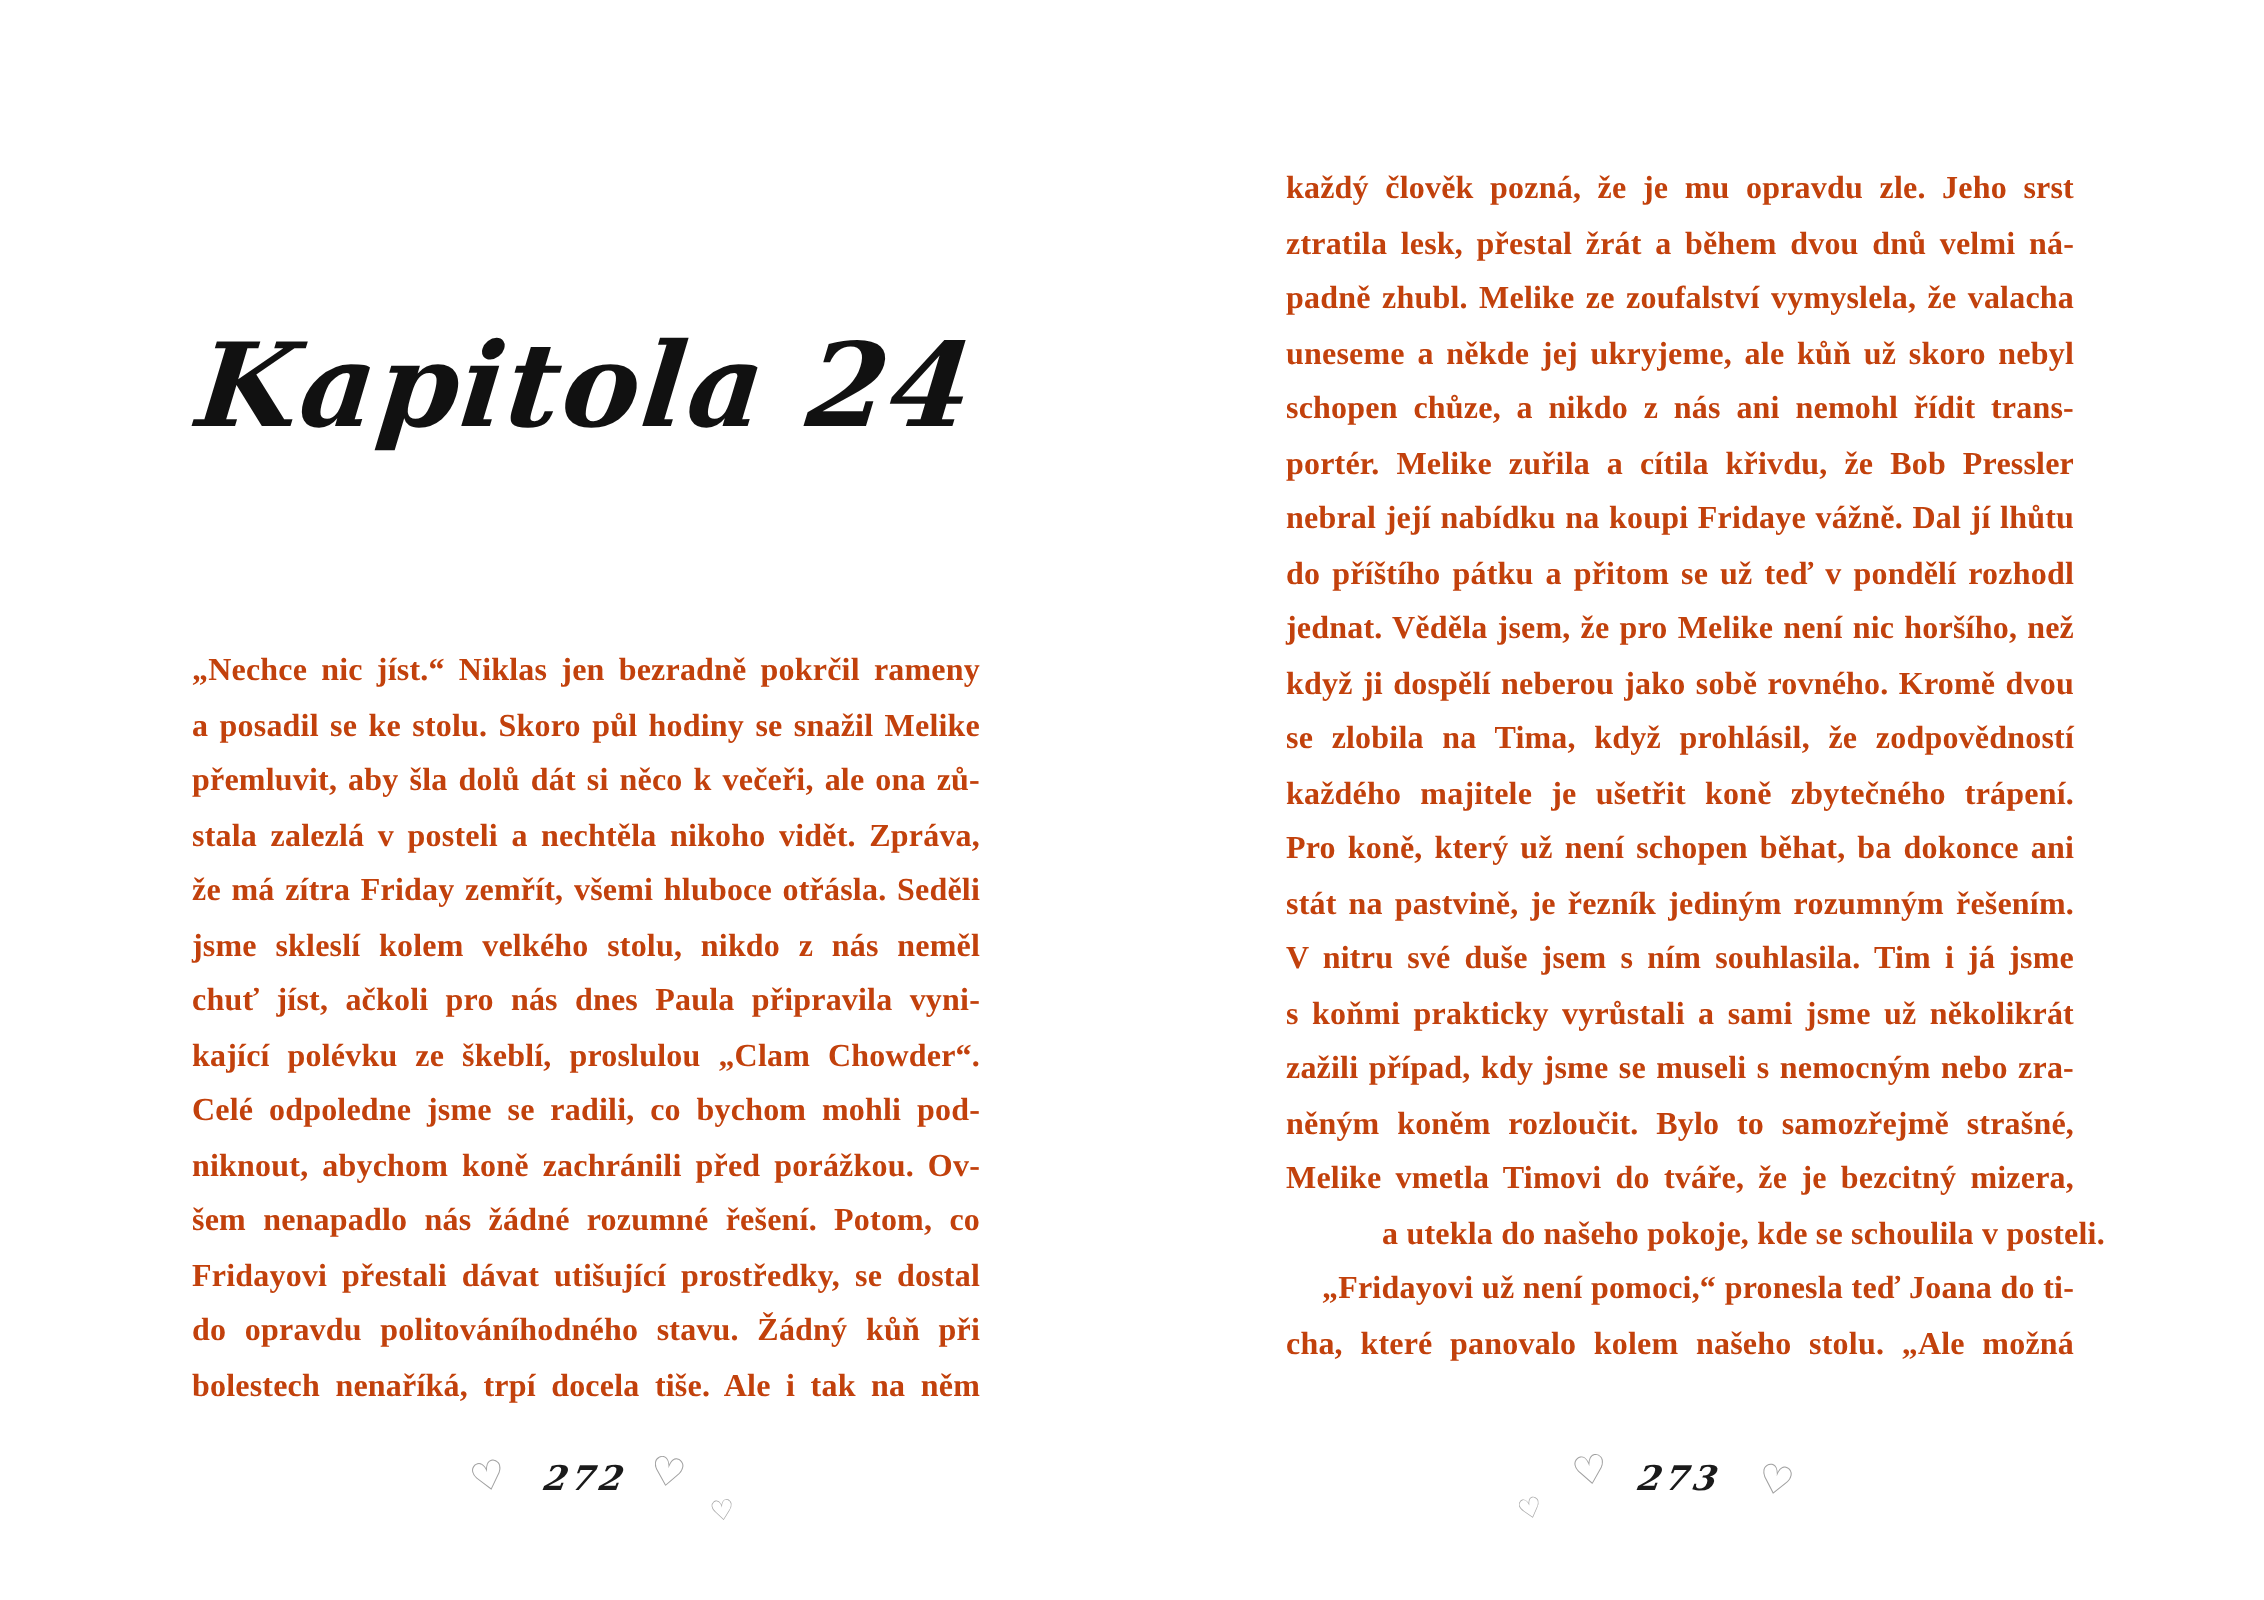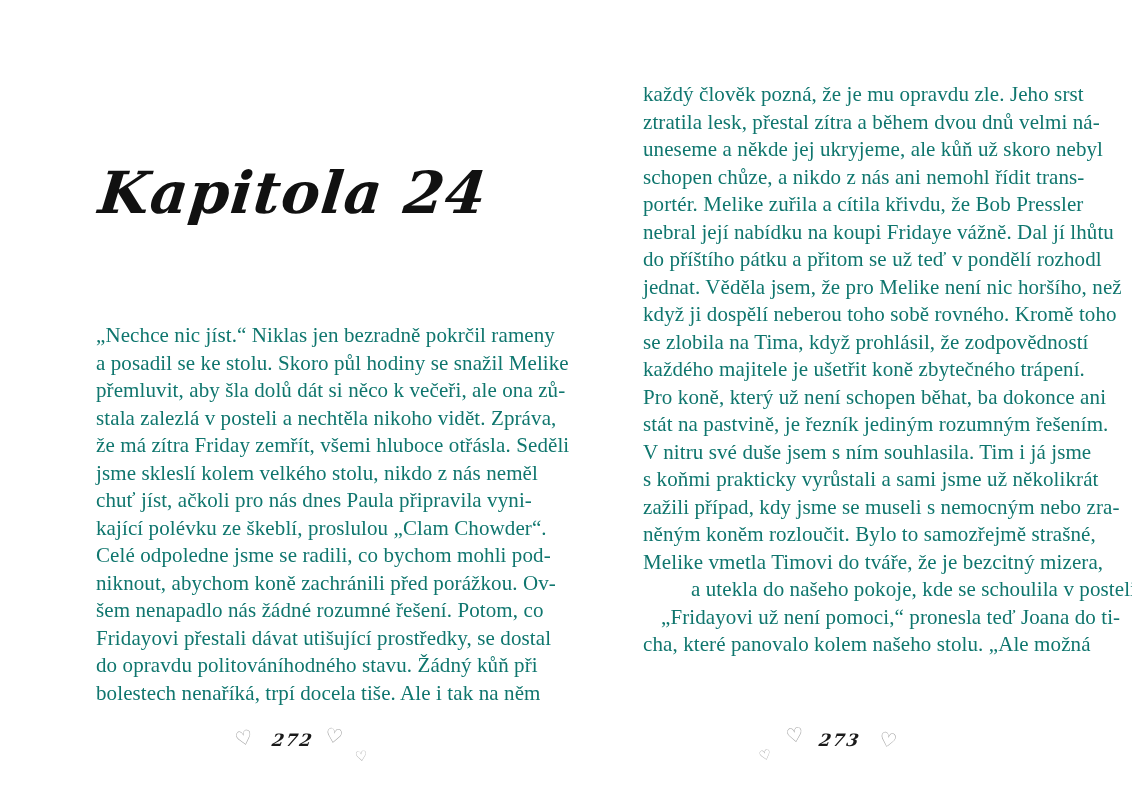--- a/index.html
+++ b/index.html
@@ -24,24 +24,25 @@
     color: #111111;
     transform: skewX(-6deg);
     letter-spacing: 1px;
     white-space: nowrap;
   }
 
   
   .text-block {
     position: absolute;
     width: 394px;
-    font-size: 21px;
+    font-size: 16px;
     line-height: 27.5px;
-    color: #0f766e;
+    color: #c2410c;
     letter-spacing: 0.1px;
+    font-weight: bold;
   }
   .text-left  { left: 96px;  top: 322px; }
   .text-right { left: 643px; top: 81px; }
 
   .line {
     text-align: justify;
     text-align-last: justify;
     height: 27.5px;
     white-space: nowrap;
   }
@@ -106,28 +107,29 @@
     </div>
 
   <div class="page-number left">272</div>
 
   <span class="heart h-l1">♡</span>
   <span class="heart h-l2">♡</span>
   <span class="heart small h-l3">♡</span>
 
   <div class="text-block text-right">
       <div class="line">každý člověk pozná, že je mu opravdu zle. Jeho srst</div>
-      <div class="line">ztratila lesk, přestal zítra a během dvou dnů velmi ná-</div>
+      <div class="line">ztratila lesk, přestal žrát a během dvou dnů velmi ná-</div>
+      <div class="line">padně zhubl. Melike ze zoufalství vymyslela, že valacha</div>
       <div class="line">uneseme a někde jej ukryjeme, ale kůň už skoro nebyl</div>
       <div class="line">schopen chůze, a nikdo z nás ani nemohl řídit trans-</div>
       <div class="line">portér. Melike zuřila a cítila křivdu, že Bob Pressler</div>
       <div class="line">nebral její nabídku na koupi Fridaye vážně. Dal jí lhůtu</div>
       <div class="line">do příštího pátku a přitom se už teď v pondělí rozhodl</div>
       <div class="line">jednat. Věděla jsem, že pro Melike není nic horšího, než</div>
-      <div class="line">když ji dospělí neberou toho sobě rovného. Kromě toho</div>
+      <div class="line">když ji dospělí neberou jako sobě rovného. Kromě dvou</div>
       <div class="line">se zlobila na Tima, když prohlásil, že zodpovědností</div>
       <div class="line">každého majitele je ušetřit koně zbytečného trápení.</div>
       <div class="line">Pro koně, který už není schopen běhat, ba dokonce ani</div>
       <div class="line">stát na pastvině, je řezník jediným rozumným řešením.</div>
       <div class="line">V nitru své duše jsem s ním souhlasila. Tim i já jsme</div>
       <div class="line">s koňmi prakticky vyrůstali a sami jsme už několikrát</div>
       <div class="line">zažili případ, kdy jsme se museli s nemocným nebo zra-</div>
       <div class="line">něným koněm rozloučit. Bylo to samozřejmě strašné,</div>
       <div class="line">Melike vmetla Timovi do tváře, že je bezcitný mizera,</div>
       <div class="line no-justify">a utekla do našeho pokoje, kde se schoulila v posteli.</div>

